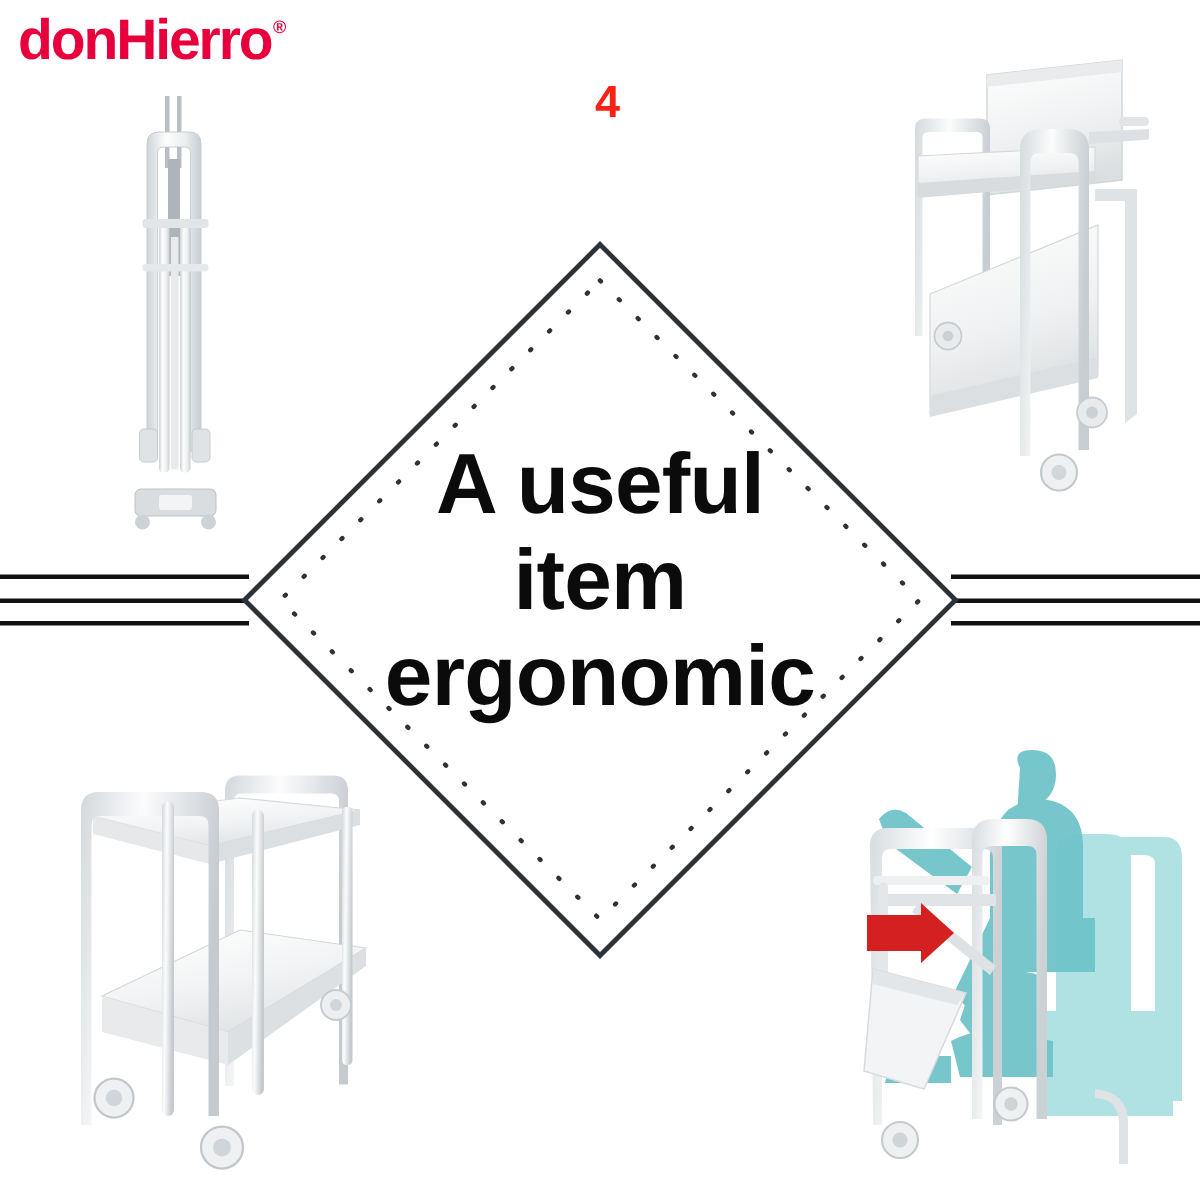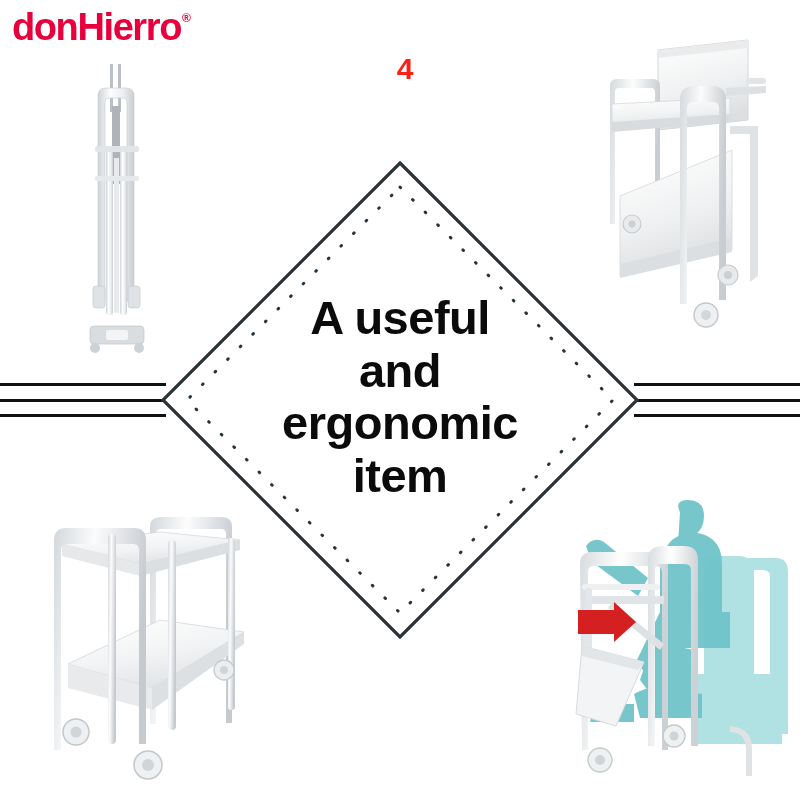--- a/index.html
+++ b/index.html
@@ -83,21 +83,21 @@
   }
   #diamond-badge svg { display: block; }
 
   #diamond-text {
     position: absolute;
     left: 200px;
     top: 292px;
     width: 400px;
     text-align: center;
     font-weight: bold;
-    font-size: 47px;
+    font-size: 57px;
     line-height: 1.12;
     color: #0b0b0b;
     letter-spacing: -0.5px;
   }
 
   
   .product-figure { position: absolute; }
   #figure-folded      { left: 62px;  top: 58px;  width: 110px; height: 300px; }
   #figure-semi-folded { left: 580px; top: 38px;  width: 222px; height: 305px; }
   #figure-open        { left: 32px;  top: 492px; width: 232px; height: 300px; }
@@ -132,23 +132,22 @@
 
   <div id="diamond-badge">
     <svg viewBox="0 0 480 480" width="480" height="480" xmlns="http://www.w3.org/2000/svg">
       <polygon points="240,3 477,240 240,477 3,240" fill="#ffffff" stroke="#2b3338" stroke-width="3.2"></polygon>
       <polygon points="240,27 453,240 240,453 27,240" fill="none" stroke="#2b3338" stroke-width="3" stroke-linecap="round" stroke-dasharray="0.8 17"></polygon>
     </svg>
   </div>
 
   <div id="diamond-text">
     <div>A useful</div>
-    <div>and</div>
+    <div>item</div>
     <div>ergonomic</div>
-    <div>item</div>
   </div>
 
   <div class="product-figure" id="figure-folded">
     <svg viewBox="0 0 110 300" xmlns="http://www.w3.org/2000/svg">
       <defs>
         <linearGradient id="gTube" x1="0" y1="0" x2="1" y2="0">
           <stop offset="0%" stop-color="#cfd4d7"></stop>
           <stop offset="35%" stop-color="#fdfdfd"></stop>
           <stop offset="70%" stop-color="#eceef0"></stop>
           <stop offset="100%" stop-color="#c9ced2"></stop>

